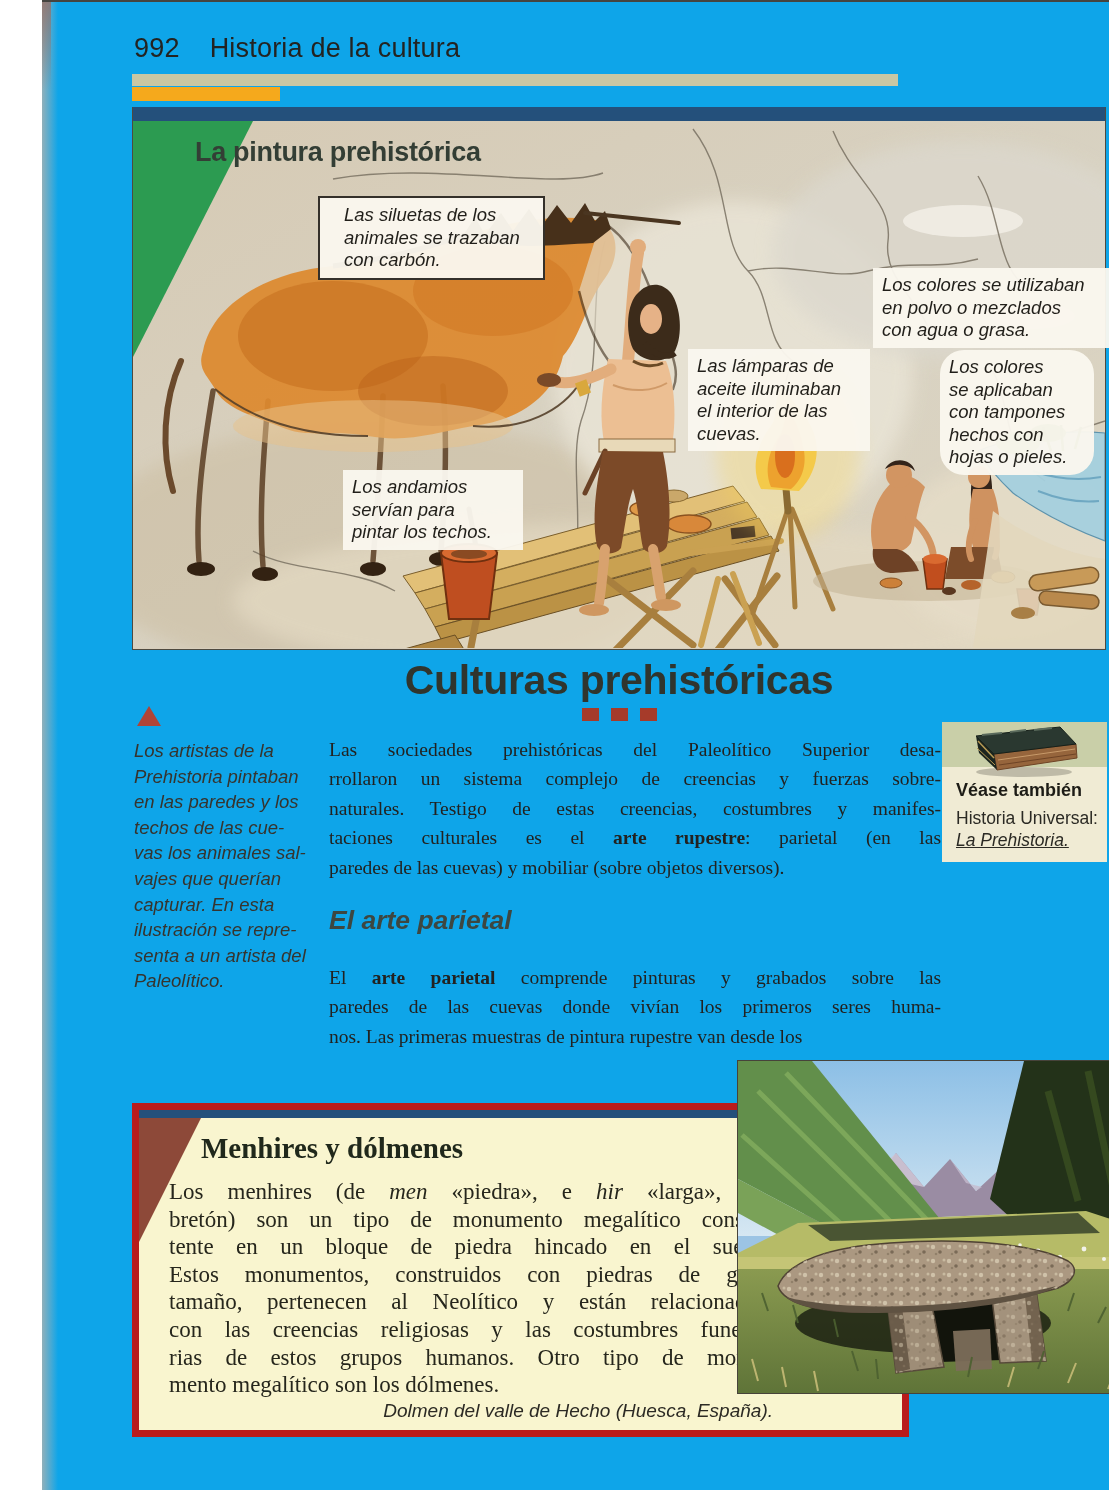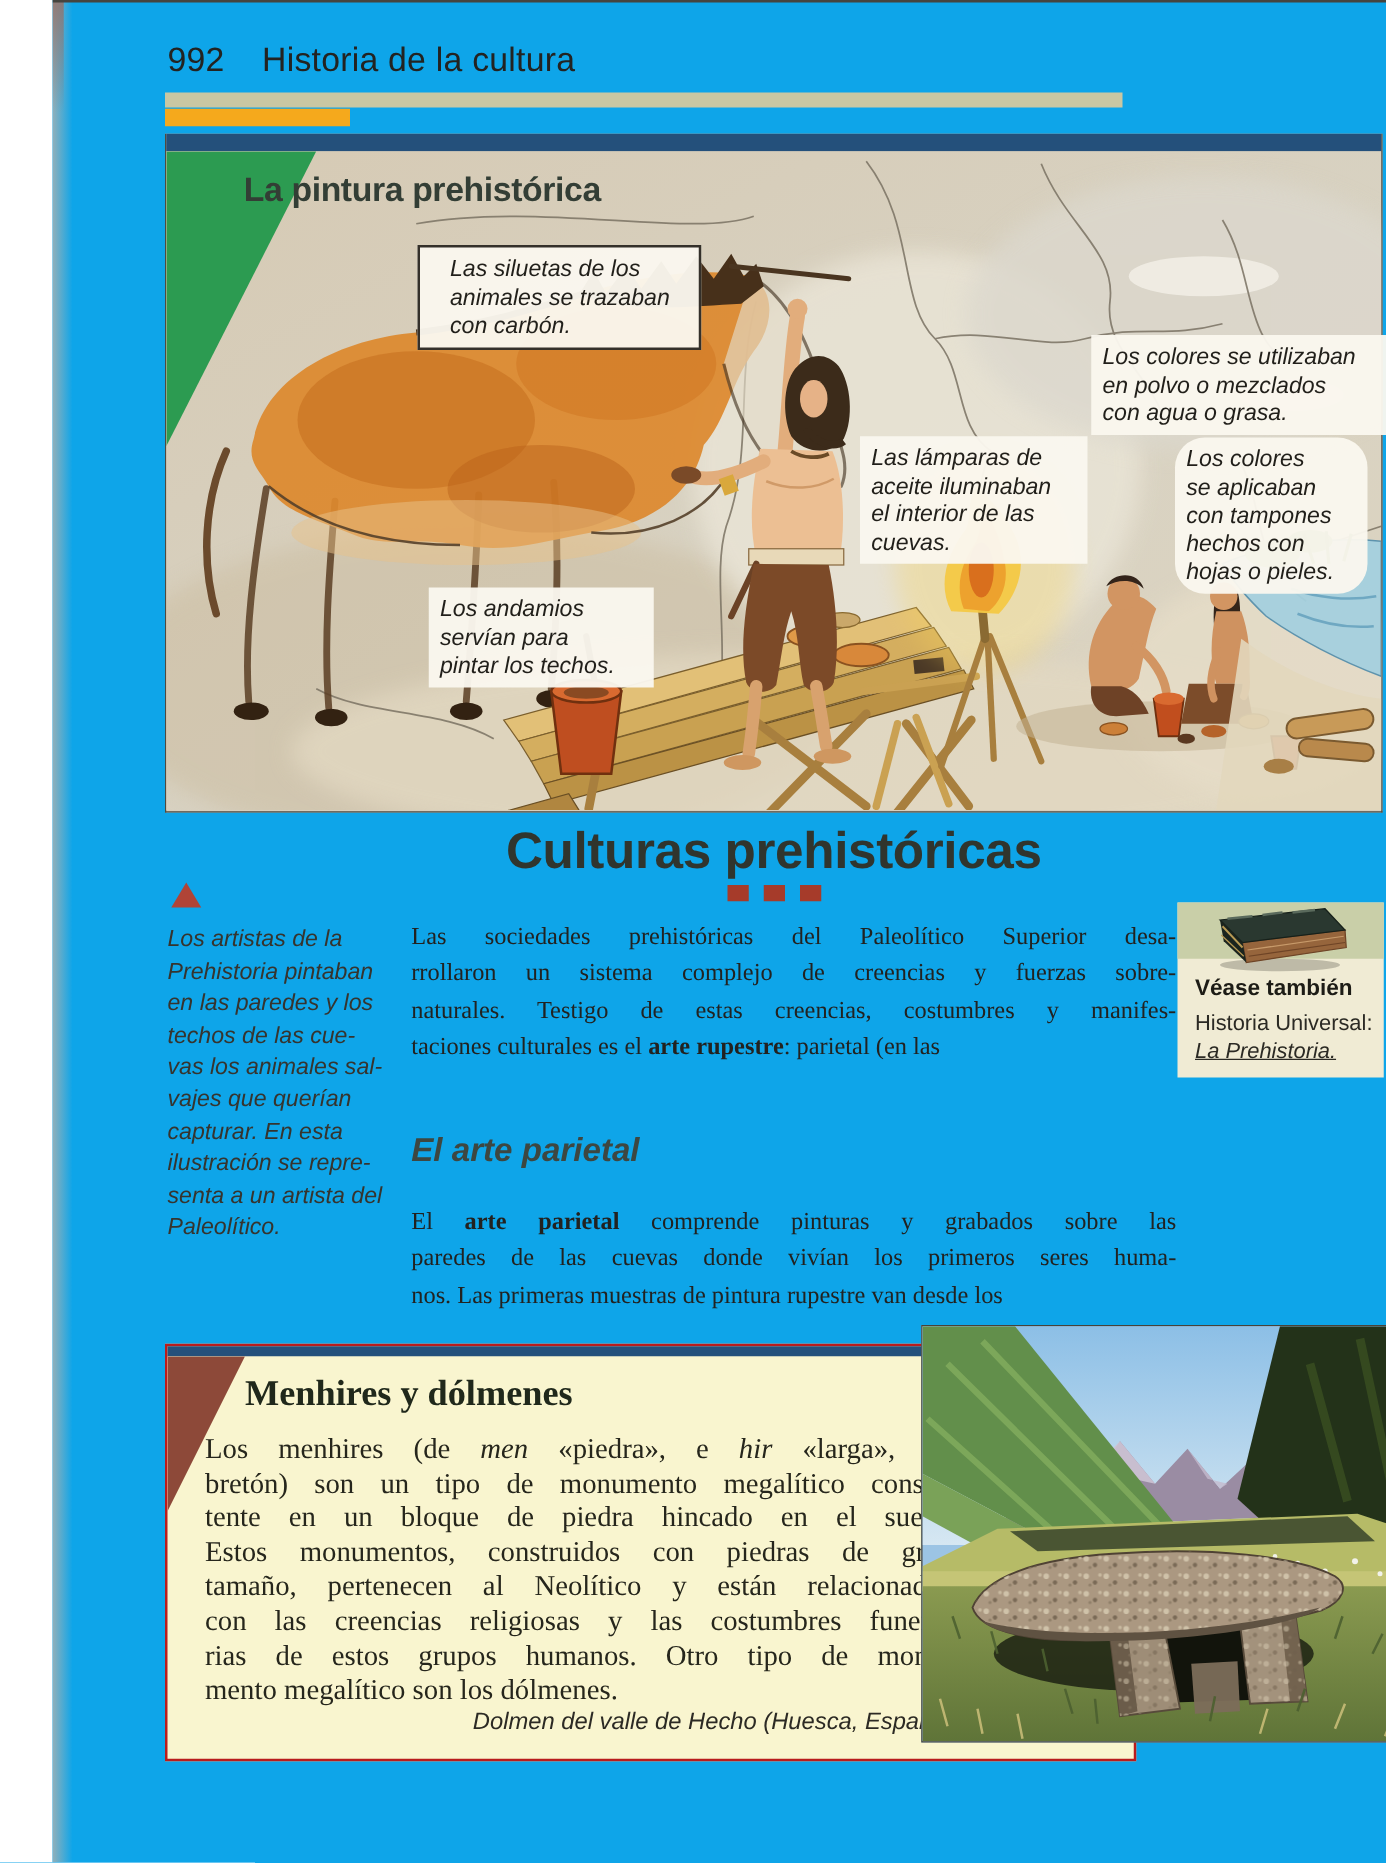--- a/index.html
+++ b/index.html
@@ -54,22 +54,22 @@
 
   
   .vease{left:900px;top:722px;width:165px;height:140px;background:#f0ebd4;}
   .vease-band{left:0;top:0;width:100%;height:45px;background:#c9cfa8;}
   .vease-book{left:20px;top:0px;}
   .vease-title{left:14px;top:58px;font-size:18px;font-weight:bold;color:#1d1c16;}
   .vease-ref1{left:14px;top:86px;font-size:17.5px;color:#2b2a24;}
   .vease-ref2{left:14px;top:108px;font-size:17.5px;font-style:italic;color:#2b2a24;text-decoration:underline;}
 
   
-  .ybox{left:90px;top:1075px;width:777px;height:334px;box-sizing:border-box;
-        background:#f9f5cf;border:2px solid #b91c1c;z-index:1;}
+  .ybox{left:90px;top:1103px;width:777px;height:334px;box-sizing:border-box;
+        background:#f9f5cf;border:7px solid #b91c1c;z-index:1;}
   .ybox-topbar{left:0;top:0;width:100%;height:8px;background:#24507b;}
   .tri-brick{left:0;top:8px;width:62px;height:124px;background:#8d4939;
              clip-path:polygon(0 0,100% 0,0 100%);}
   .ybox-title{left:62px;top:22px;font-family:"Liberation Serif",serif;font-size:29px;
               font-weight:bold;color:#20281b;}
   .ybox-body{left:30px;top:68px;width:598px;font-family:"Liberation Serif",serif;
              font-size:23px;line-height:27.6px;color:#26261c;}
   .ybox-caption{left:30px;top:290px;width:604px;text-align:right;font-style:italic;
                 font-size:19px;color:#2c2a24;}
 
@@ -279,21 +279,21 @@
       <g>
         <rect x="896" y="450" width="70" height="16" rx="8" fill="#c89a58" stroke="#7a5a30" stroke-width="1.5" transform="rotate(-8 931 458)"></rect>
         <rect x="906" y="472" width="60" height="14" rx="7" fill="#b9894c" stroke="#7a5a30" stroke-width="1.5" transform="rotate(5 936 479)"></rect>
         <ellipse cx="890" cy="492" rx="12" ry="6" fill="#a87f46"></ellipse>
       </g>
     </svg>
 
     <div class="abs tri-green"></div>
     <div class="abs panel-title">La pintura prehistórica</div>
 
-    <div class="abs annotation bordered" style="left:201px;top:89px;width:190px;padding-left:24px;">
+    <div class="abs annotation bordered" style="left:185px;top:89px;width:190px;padding-left:24px;">
         <div class="tline">Las siluetas de los</div>
         <div class="tline">animales se trazaban</div>
         <div class="tline">con carbón.</div>
       </div>
     <div class="abs annotation" style="left:740px;top:161px;width:220px;">
         <div class="tline">Los colores se utilizaban</div>
         <div class="tline">en polvo o mezclados</div>
         <div class="tline">con agua o grasa.</div>
       </div>
     <div class="abs annotation" style="left:555px;top:242px;width:164px;">
@@ -335,20 +335,21 @@
       <div class="tline">ilustración se repre-</div>
       <div class="tline">senta a un artista del</div>
       <div class="tline">Paleolítico.</div>
     </div>
 
   <div class="abs bodycol p1 just">
       <div class="tline">Las sociedades prehistóricas del Paleolítico Superior desa-</div>
       <div class="tline">rrollaron un sistema complejo de creencias y fuerzas sobre-</div>
       <div class="tline">naturales. Testigo de estas creencias, costumbres y manifes-</div>
       <div class="tline">taciones culturales es el <b>arte rupestre</b>: parietal (en las</div>
+      <div class="tline">paredes de las cuevas) y mobiliar (sobre objetos diversos).</div>
     </div>
   <div class="abs section-heading">El arte parietal</div>
   <div class="abs bodycol p2 just">
       <div class="tline">El <b>arte parietal</b> comprende pinturas y grabados sobre las</div>
       <div class="tline">paredes de las cuevas donde vivían los primeros seres huma-</div>
       <div class="tline">nos. Las primeras muestras de pintura rupestre van desde los</div>
     </div>
 
   <div class="abs vease">
     <div class="abs vease-band"></div>

